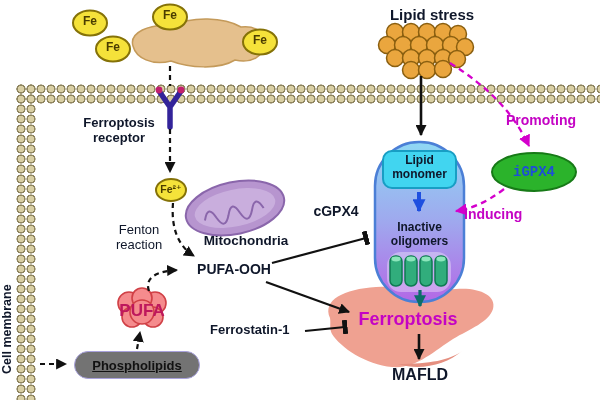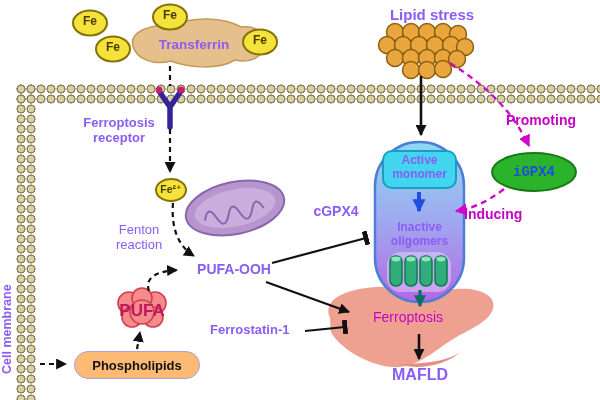--- a/index.html
+++ b/index.html
@@ -8,30 +8,30 @@
     font-family:"Liberation Sans","DejaVu Sans",sans-serif;color:#111;
   }
   .membrane{
     position:absolute;z-index:1;
     background-image:radial-gradient(circle at 5px 5px,#d9cfa4 3px,#8f8560 3px 4.3px,rgba(0,0,0,0) 4.8px);
     background-size:10px 10px;
   }
   svg.layer{position:absolute;left:0;top:0;z-index:2;}
   .lbl{
     position:absolute;z-index:5;font-weight:700;line-height:1.15;
-    text-align:center;color:#8b5cf6;white-space:normal;
+    text-align:center;color:#0f172a;white-space:normal;
   }
   .v-label{
     writing-mode:vertical-rl;transform:rotate(180deg);
     font-weight:600;font-size:12.5px;
   }
   .pill{
-    position:absolute;z-index:4;background:#fdba74;border:1.5px solid #a9a2dd;
+    position:absolute;z-index:4;background:#737373;border:1.5px solid #a9a2dd;
     border-radius:14px;display:flex;align-items:center;justify-content:center;
-    font-weight:700;font-size:13px;
+    font-weight:700;font-size:13px;text-decoration:underline;
   }
   .magenta{color:#c403c4;}
 </style>
 </head>
 <body>
 
 <div id="stage">
 
   <div class="membrane" style="left:16px;top:84px;width:584px;height:20px;"></div>
   <div class="membrane" style="left:16px;top:84px;width:20px;height:316px;"></div>
@@ -154,50 +154,50 @@
       <path d="M272,263 L366,238" stroke="#111" stroke-width="2.2" marker-end="url(#mBar)"></path>
       <path d="M305,331 L345,327" stroke="#111" stroke-width="2.2" marker-end="url(#mBar)"></path>
       <path d="M266,282 L349,312" stroke="#111" stroke-width="2.3" marker-end="url(#mBlack)"></path>
       <path d="M420,290 L420,306" stroke="#0d6e68" stroke-width="3.2" marker-end="url(#mTeal)"></path>
       <path d="M419,334 L419,359" stroke="#111" stroke-width="2.6" marker-end="url(#mBlack)"></path>
     </g>
   </svg>
 
   <div class="lbl" style="left:378px;top:6px;width:108px;font-size:15px;">Lipid stress</div>
 
-  <div class="lbl" style="left:142px;top:37px;width:104px;font-size:13.5px;">Transferrin</div>
 
   <div class="lbl" style="left:76px;top:15px;width:28px;font-size:12px;color:#4a3c00;">Fe</div>
   <div class="lbl" style="left:156px;top:9px;width:28px;font-size:12px;color:#4a3c00;">Fe</div>
   <div class="lbl" style="left:99px;top:41px;width:28px;font-size:12px;color:#4a3c00;">Fe</div>
   <div class="lbl" style="left:246px;top:34px;width:28px;font-size:12px;color:#4a3c00;">Fe</div>
   <div class="lbl" style="left:154px;top:183px;width:34px;font-size:10.5px;color:#4a3c00;">Fe²⁺</div>
 
   <div class="lbl" style="left:72px;top:116px;width:94px;font-size:13px;">Ferroptosis receptor</div>
 
   <div class="lbl v-label" style="left:0px;top:266px;height:126px;width:16px;">Cell membrane</div>
 
+  <div class="lbl" style="left:192px;top:233px;width:108px;font-size:13.5px;font-weight:600;">Mitochondria</div>
 
   <div class="lbl" style="left:104px;top:223px;width:70px;font-size:13px;font-weight:400;">Fenton reaction</div>
 
   <div class="lbl" style="left:184px;top:261px;width:100px;font-size:14px;text-align:center;">PUFA-OOH</div>
 
   <div class="lbl" style="left:116px;top:301px;width:52px;font-size:17px;font-weight:800;color:#be185d;">PUFA</div>
 
   <div class="pill" style="left:74px;top:351px;width:124px;height:26px;">
     <span>Phospholipids</span>
   </div>
 
   <div class="lbl" style="left:210px;top:323px;width:96px;font-size:13px;font-weight:600;text-align:left;">Ferrostatin-1</div>
 
-  <div class="lbl magenta" style="left:352px;top:309px;width:112px;font-size:14px;font-weight:400;">Ferroptosis</div>
+  <div class="lbl magenta" style="left:352px;top:309px;width:112px;font-size:18px;font-weight:700;">Ferroptosis</div>
 
   <div class="lbl" style="left:382px;top:366px;width:76px;font-size:16px;">MAFLD</div>
 
-  <div class="lbl" style="left:384px;top:154px;width:71px;font-size:12px;">Active monomer</div>
+  <div class="lbl" style="left:384px;top:154px;width:71px;font-size:12px;">Lipid monomer</div>
 
   <div class="lbl" style="left:308px;top:203px;width:56px;font-size:14px;">cGPX4</div>
 
   <div class="lbl" style="left:377px;top:221px;width:85px;font-size:12px;">Inactive oligomers</div>
 
   <div class="lbl" style="left:500px;top:164px;width:68px;font-size:14px;color:#1d4ed8;font-family:Liberation Mono, monospace;">iGPX4</div>
 
   <div class="lbl magenta" style="left:506px;top:112px;width:76px;font-size:14px;text-align:left;">Promoting</div>
 
   <div class="lbl magenta" style="left:464px;top:206px;width:92px;font-size:14px;text-align:left;">Inducing</div>

